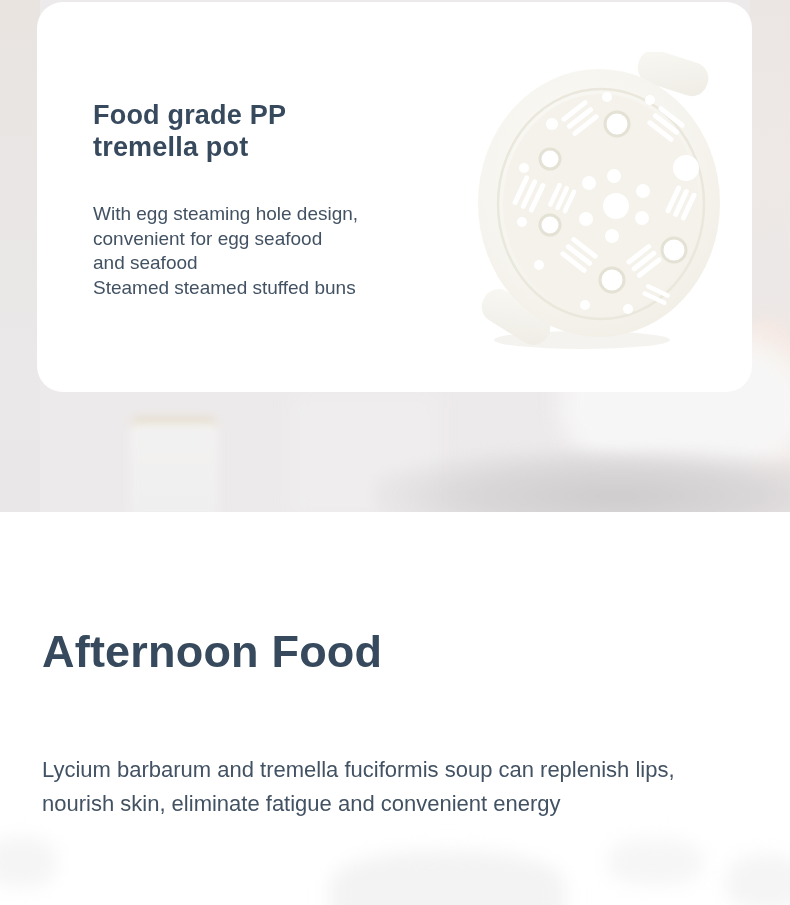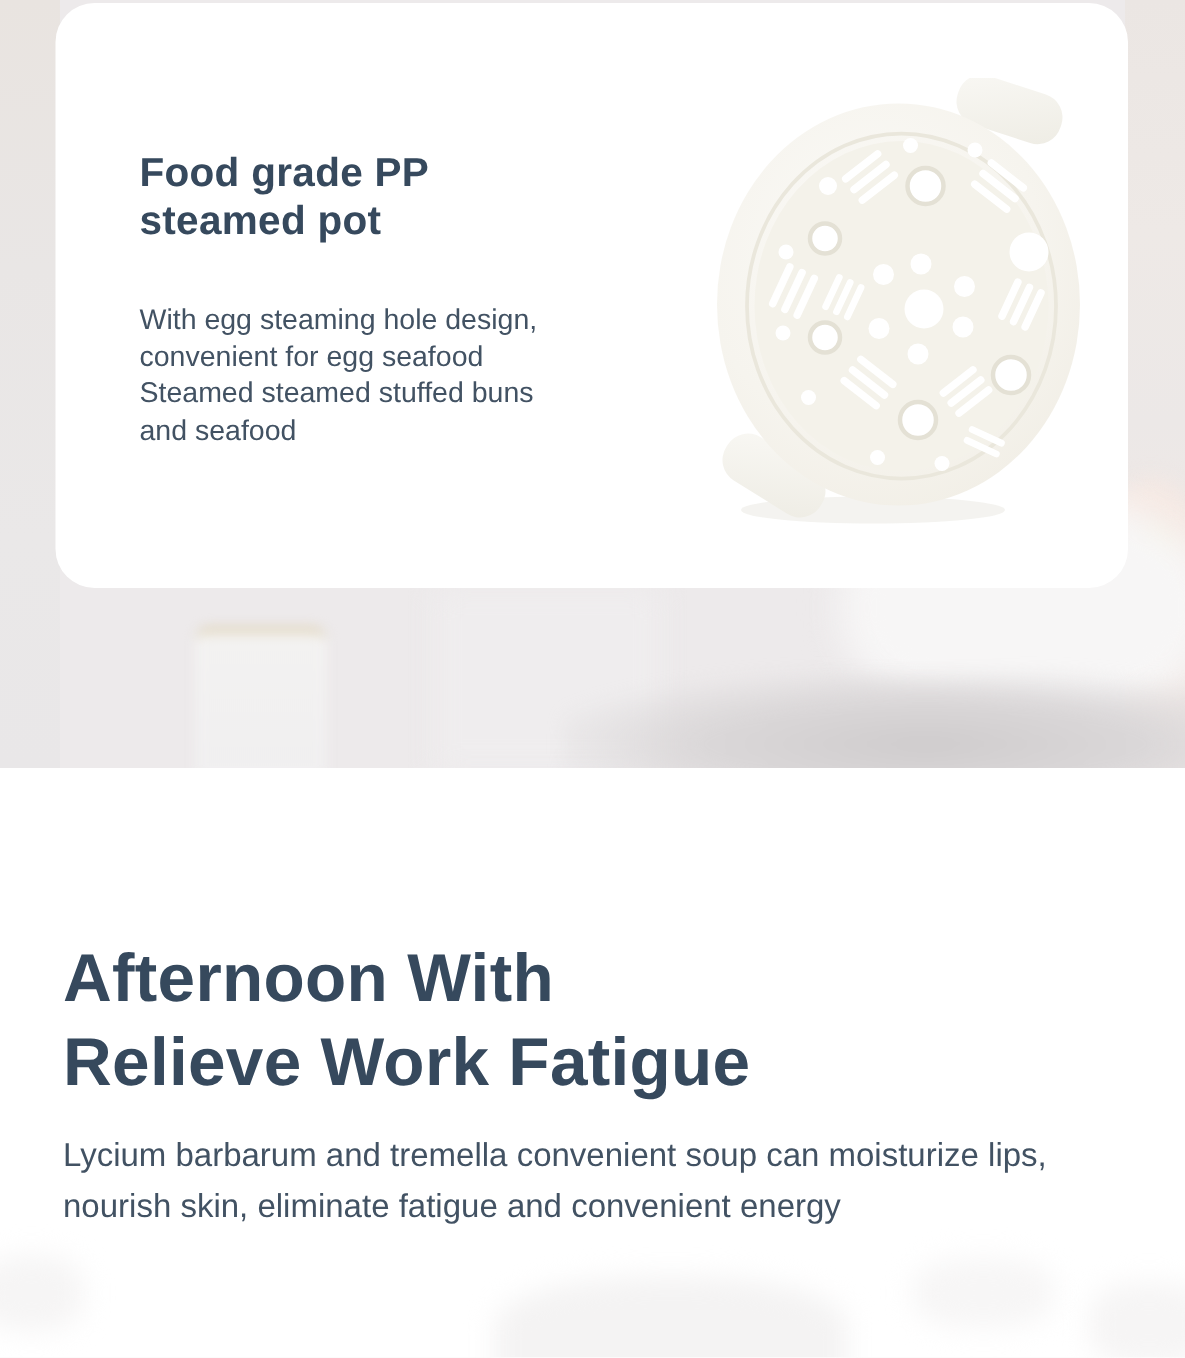--- a/index.html
+++ b/index.html
@@ -98,27 +98,27 @@
     <div class="blob hand-pink"></div>
     <div class="blob food-cream"></div>
     <div class="blob mid-band"></div>
     <div class="blob white-body"></div>
     <div class="blob dark-base"></div>
     <div class="blob glass-cup"></div>
 
     <div class="card">
       <h2 class="card-title">
         <span class="line">Food grade PP</span>
-        <span class="line">steamed pot</span>
+        <span class="line">tremella pot</span>
       </h2>
       <p class="card-body">
         <span class="line">With egg steaming hole design,</span>
         <span class="line">convenient for egg seafood</span>
+        <span class="line">and seafood</span>
         <span class="line">Steamed steamed stuffed buns</span>
-        <span class="line">and seafood</span>
       </p>
 
       <svg class="pot-svg" viewBox="0 0 270 300" xmlns="http://www.w3.org/2000/svg" role="img">
         <defs>
           <radialGradient id="potg" cx="42%" cy="36%" r="78%">
             <stop offset="0%" stop-color="#fbfaf7"></stop>
             <stop offset="60%" stop-color="#f6f4ee"></stop>
             <stop offset="86%" stop-color="#f2efe7"></stop>
             <stop offset="100%" stop-color="#ebe8df"></stop>
           </radialGradient>
@@ -209,22 +209,21 @@
     </div>
   </section>
 
   <section class="section2">
     <div class="blob next-left"></div>
     <div class="blob next-center"></div>
     <div class="blob next-right"></div>
     <div class="blob next-corner"></div>
 
     <h1 class="s2-title">
-      <span class="line">Afternoon With</span>
-      <span class="line">Relieve Work Fatigue</span>
+      <span class="line">Afternoon Food</span>
     </h1>
     <p class="s2-body">
-      <span class="line">Lycium barbarum and tremella convenient soup can moisturize lips,</span>
+      <span class="line">Lycium barbarum and tremella fuciformis soup can replenish lips,</span>
       <span class="line">nourish skin, eliminate fatigue and convenient energy</span>
     </p>
   </section>
 
 </div>
 
 </body></html>

